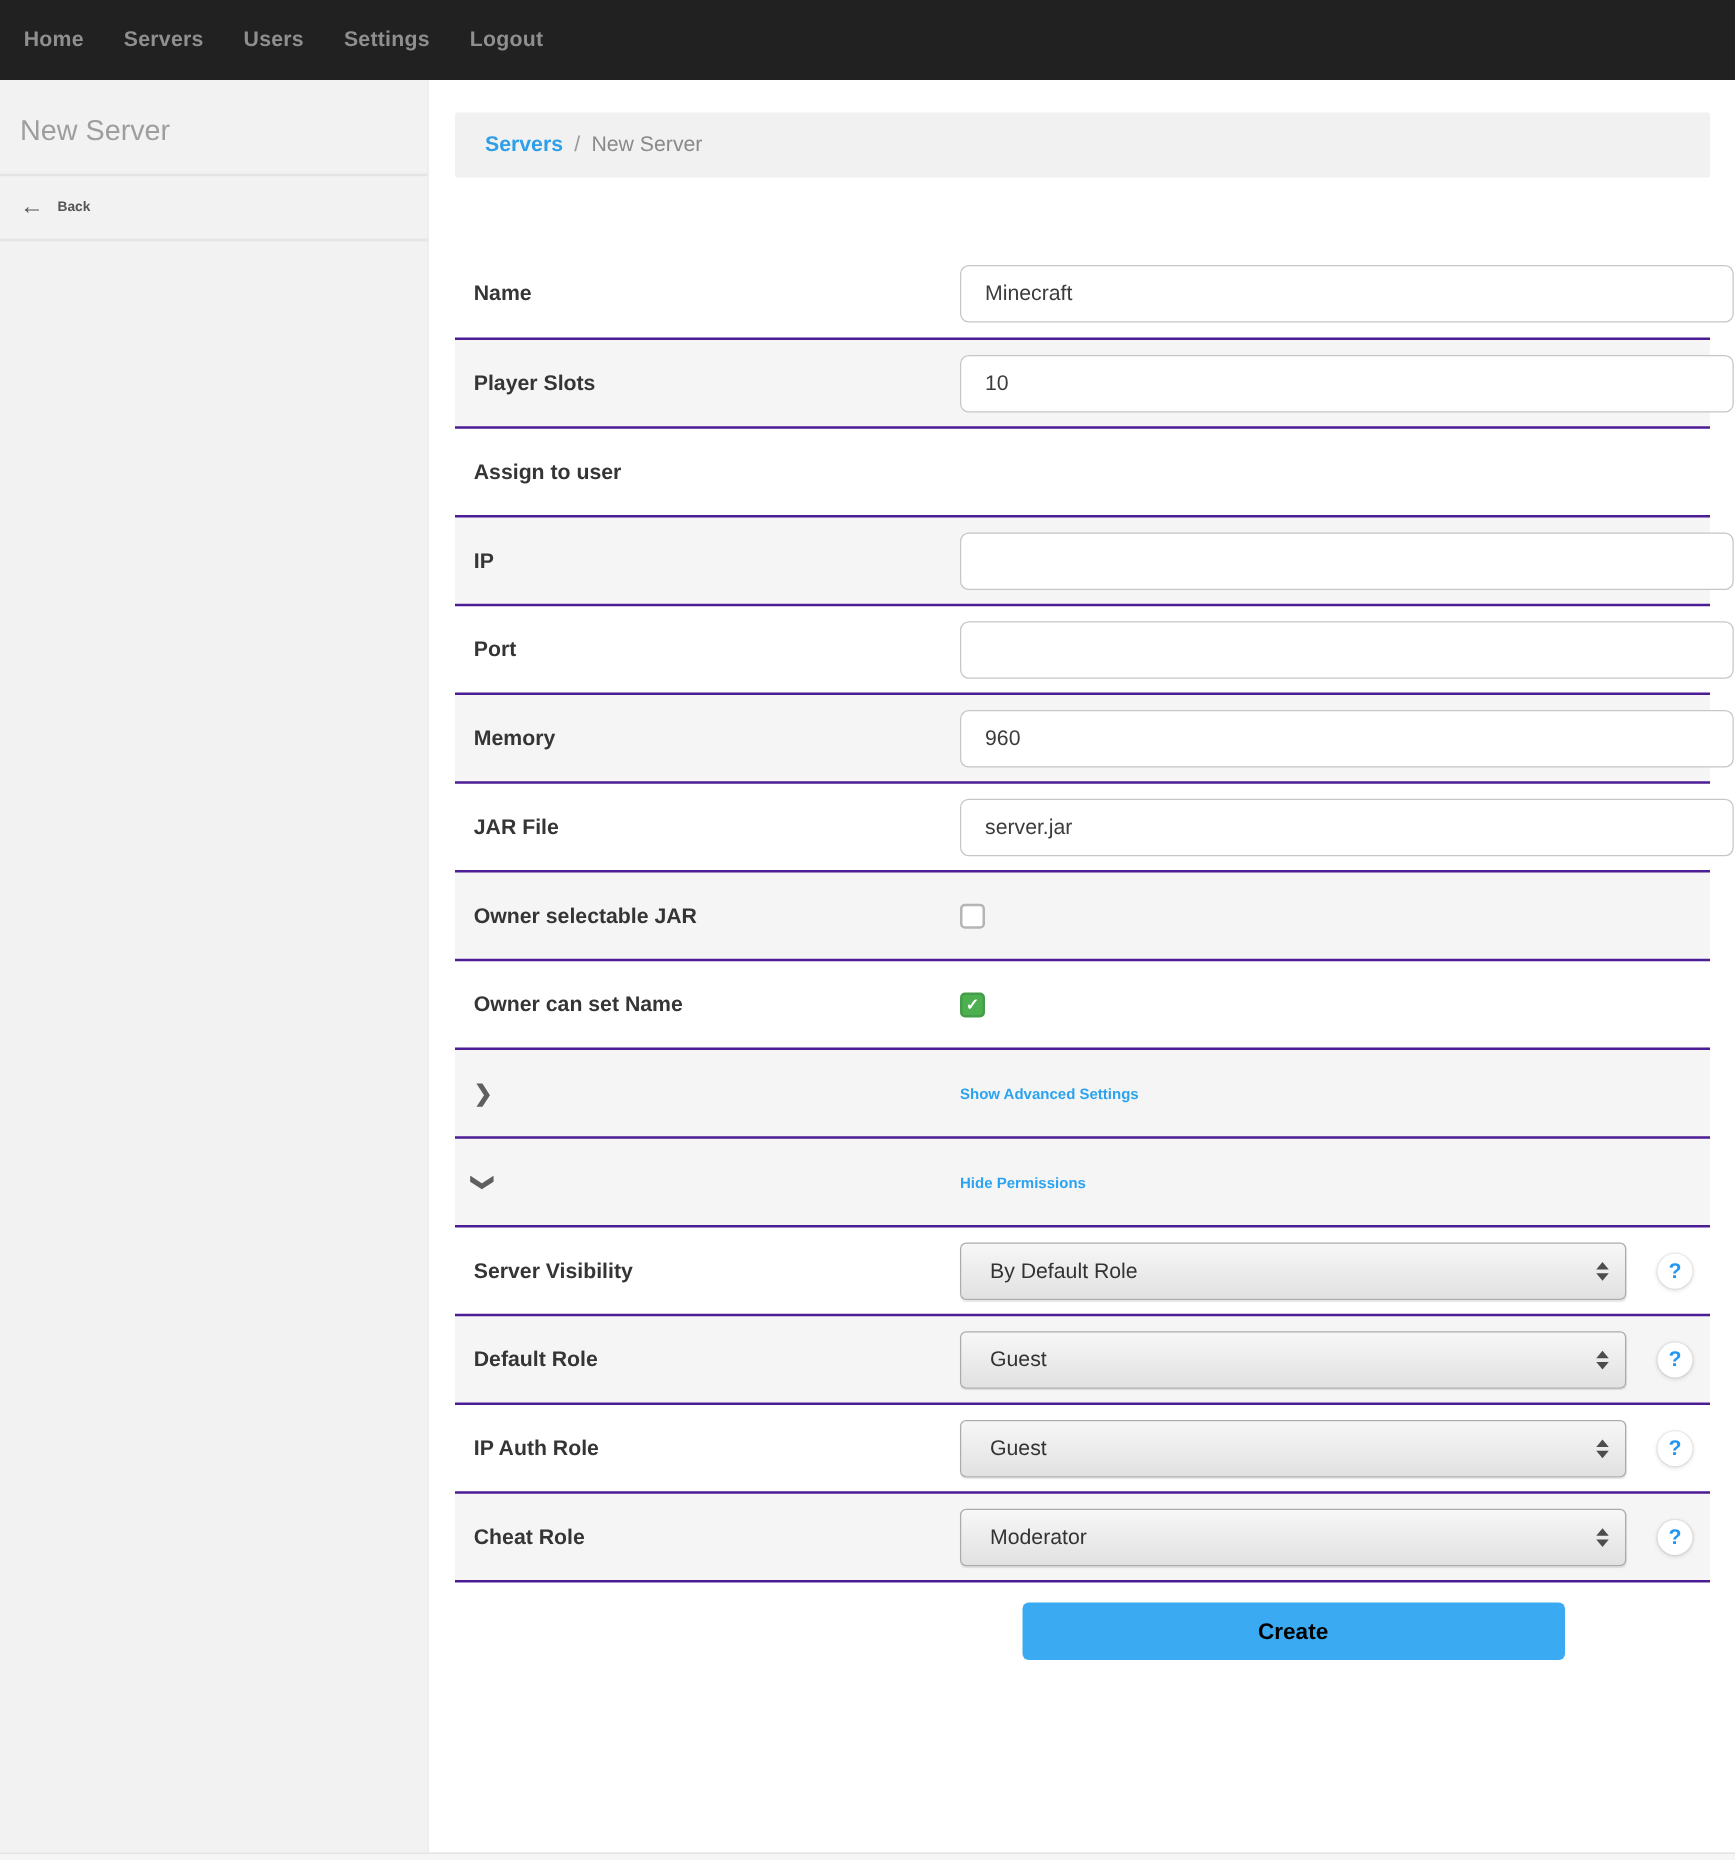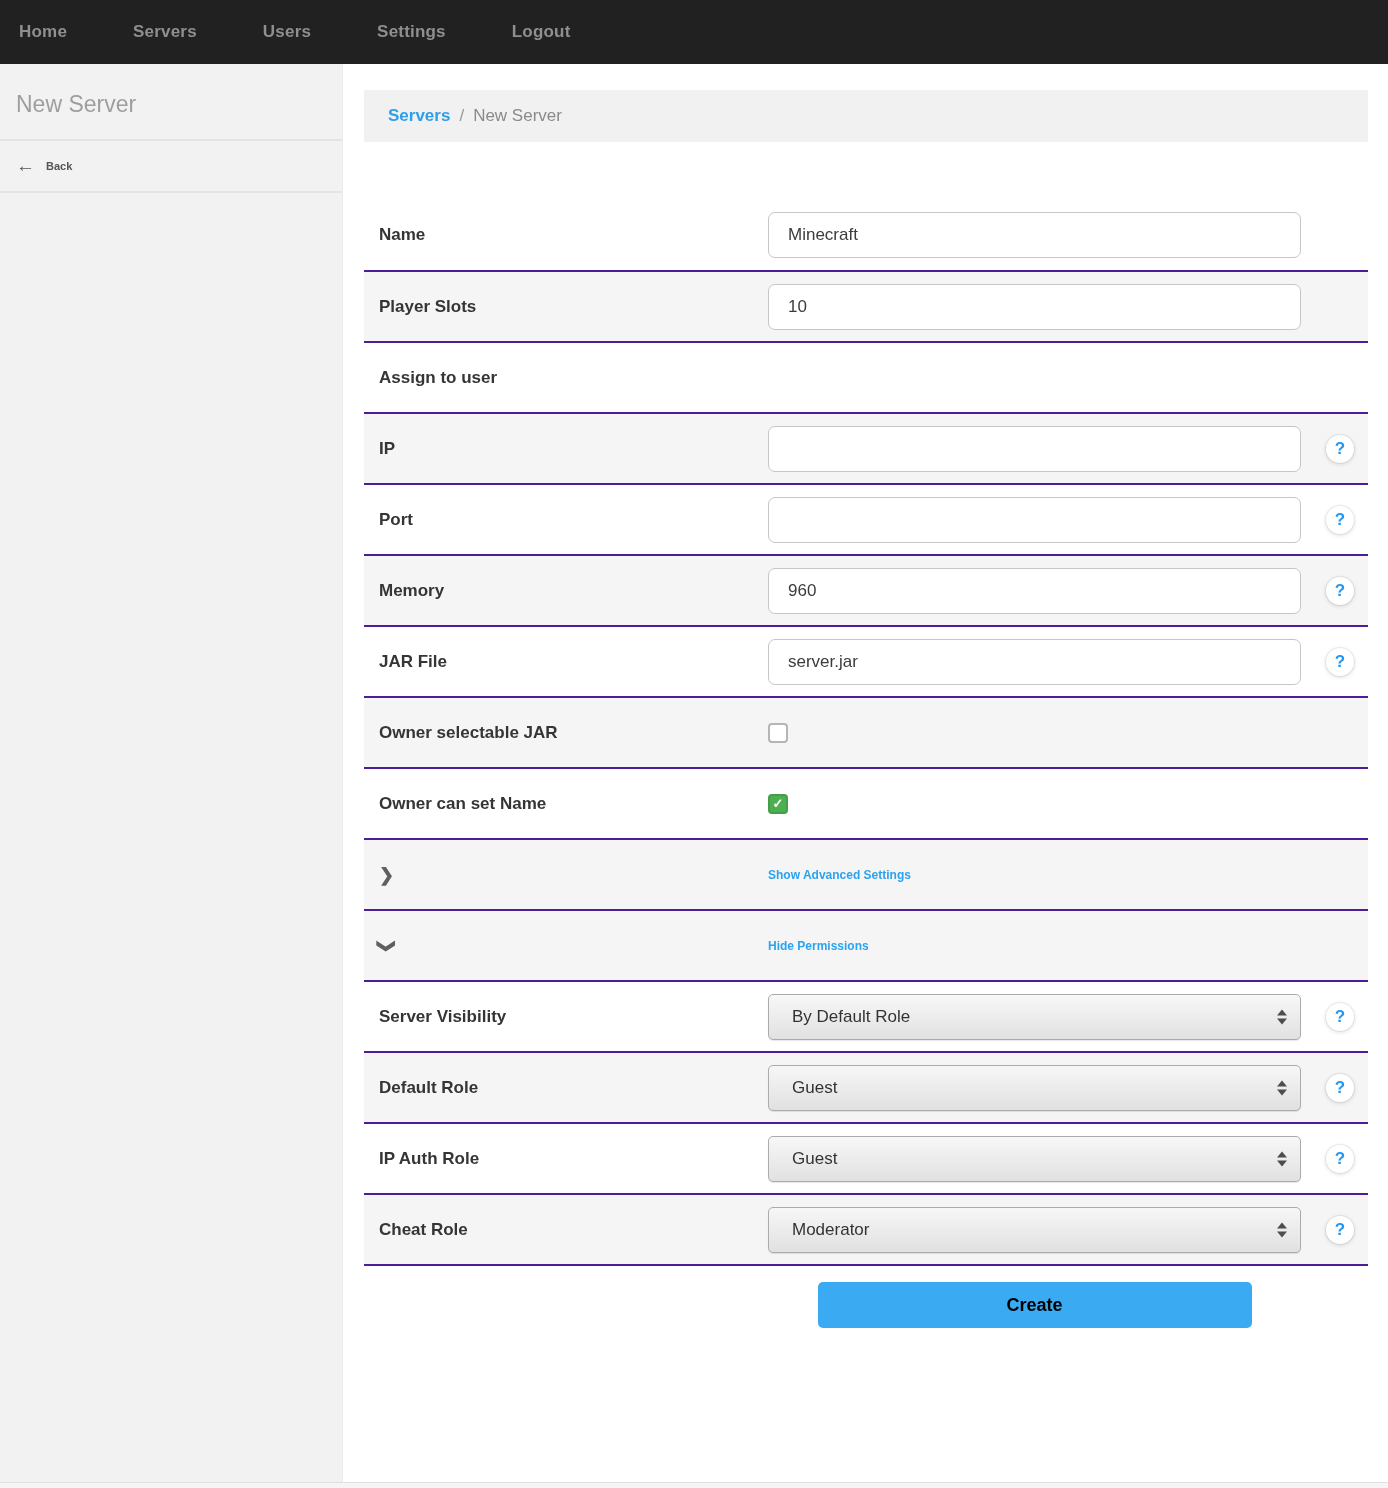--- a/index.html
+++ b/index.html
@@ -11,21 +11,21 @@
     overflow:hidden;
   }
 
   
   .topnav {
     height:64px;
     background:#212121;
     display:flex;
     align-items:center;
     padding-left:19px;
-    gap:66px;
+    gap:32px;
   }
   .nav-item {
     color:#8f8f8f;
     font-size:17px;
     font-weight:bold;
     cursor:pointer;
     letter-spacing:0.2px;
   }
 
   
@@ -87,21 +87,21 @@
   .row.white { background:#ffffff; }
   .row-label {
     flex:0 0 389px;
     font-size:17px;
     font-weight:bold;
     color:#353535;
   }
   .row-value { display:flex; align-items:center; }
 
   .text-input {
-    width:533px;
+    width:619px;
     height:46px;
     border:1.5px solid #c6c6c6;
     border-radius:7px;
     background:#fff;
     font-family:inherit;
     font-size:17px;
     color:#3c3c3c;
     padding:0 19px;
     outline:none;
   }

